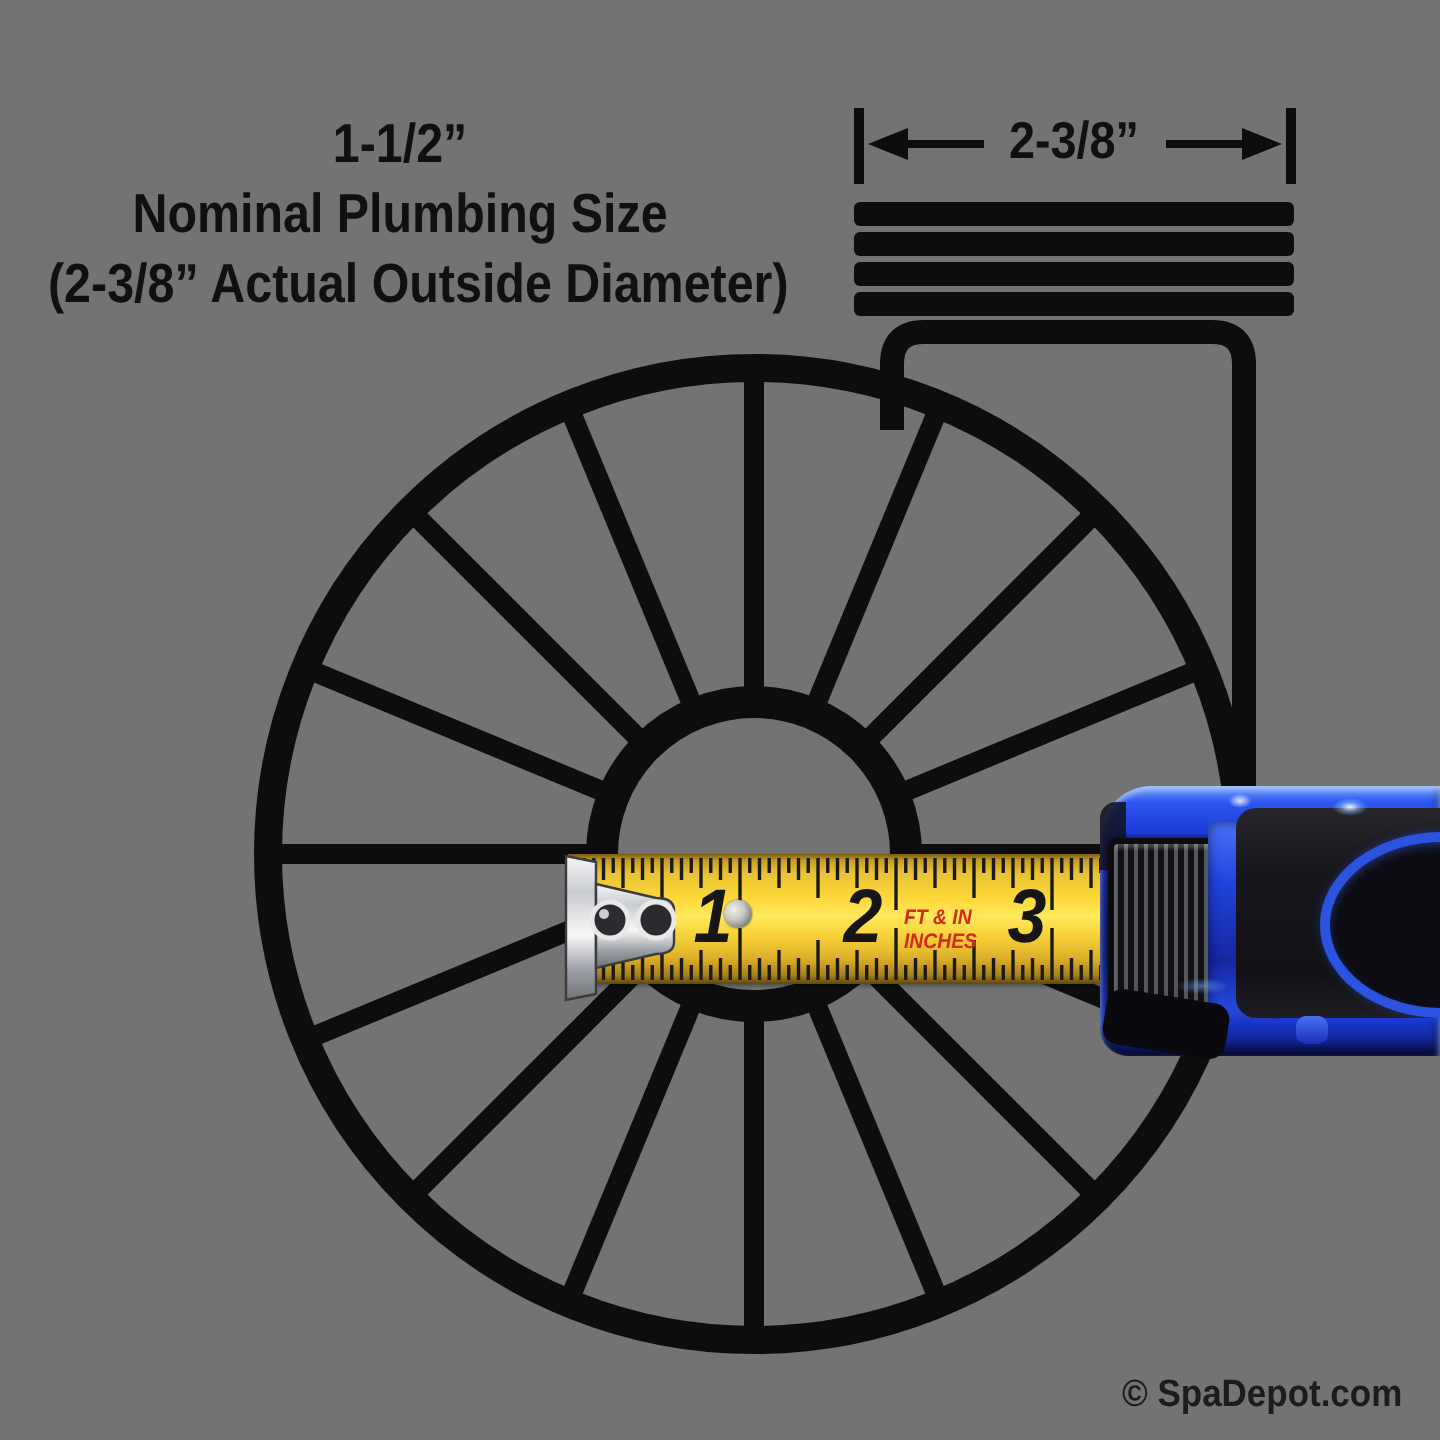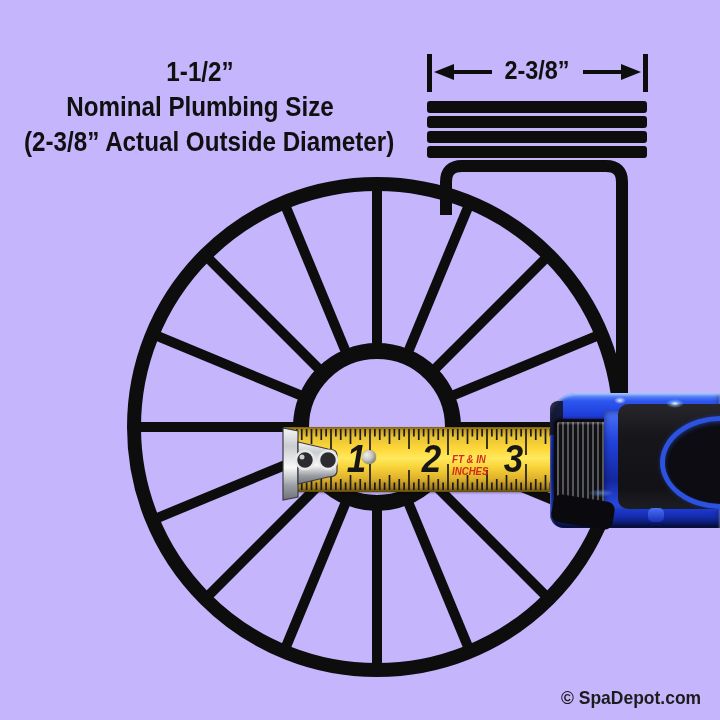--- a/index.html
+++ b/index.html
@@ -1,18 +1,18 @@
 <!DOCTYPE html>
 <html><head>
 <meta charset="utf-8">
 <style>
   html,body{margin:0;padding:0;background:#fff;}
   #stage{
     position:relative;width:720px;height:720px;overflow:hidden;
-    background:#c4b5fd;font-family:"Liberation Sans",sans-serif;
+    background:#737373;font-family:"Liberation Sans",sans-serif;
   }
   
   #header-text{
     position:absolute;left:0;top:54px;width:400px;text-align:center;
     font-weight:700;font-size:27.5px;line-height:35px;color:#101010;
     transform:scaleX(.88);transform-origin:50% 0;
     white-space:nowrap;
   }
   
   #dim-label{

